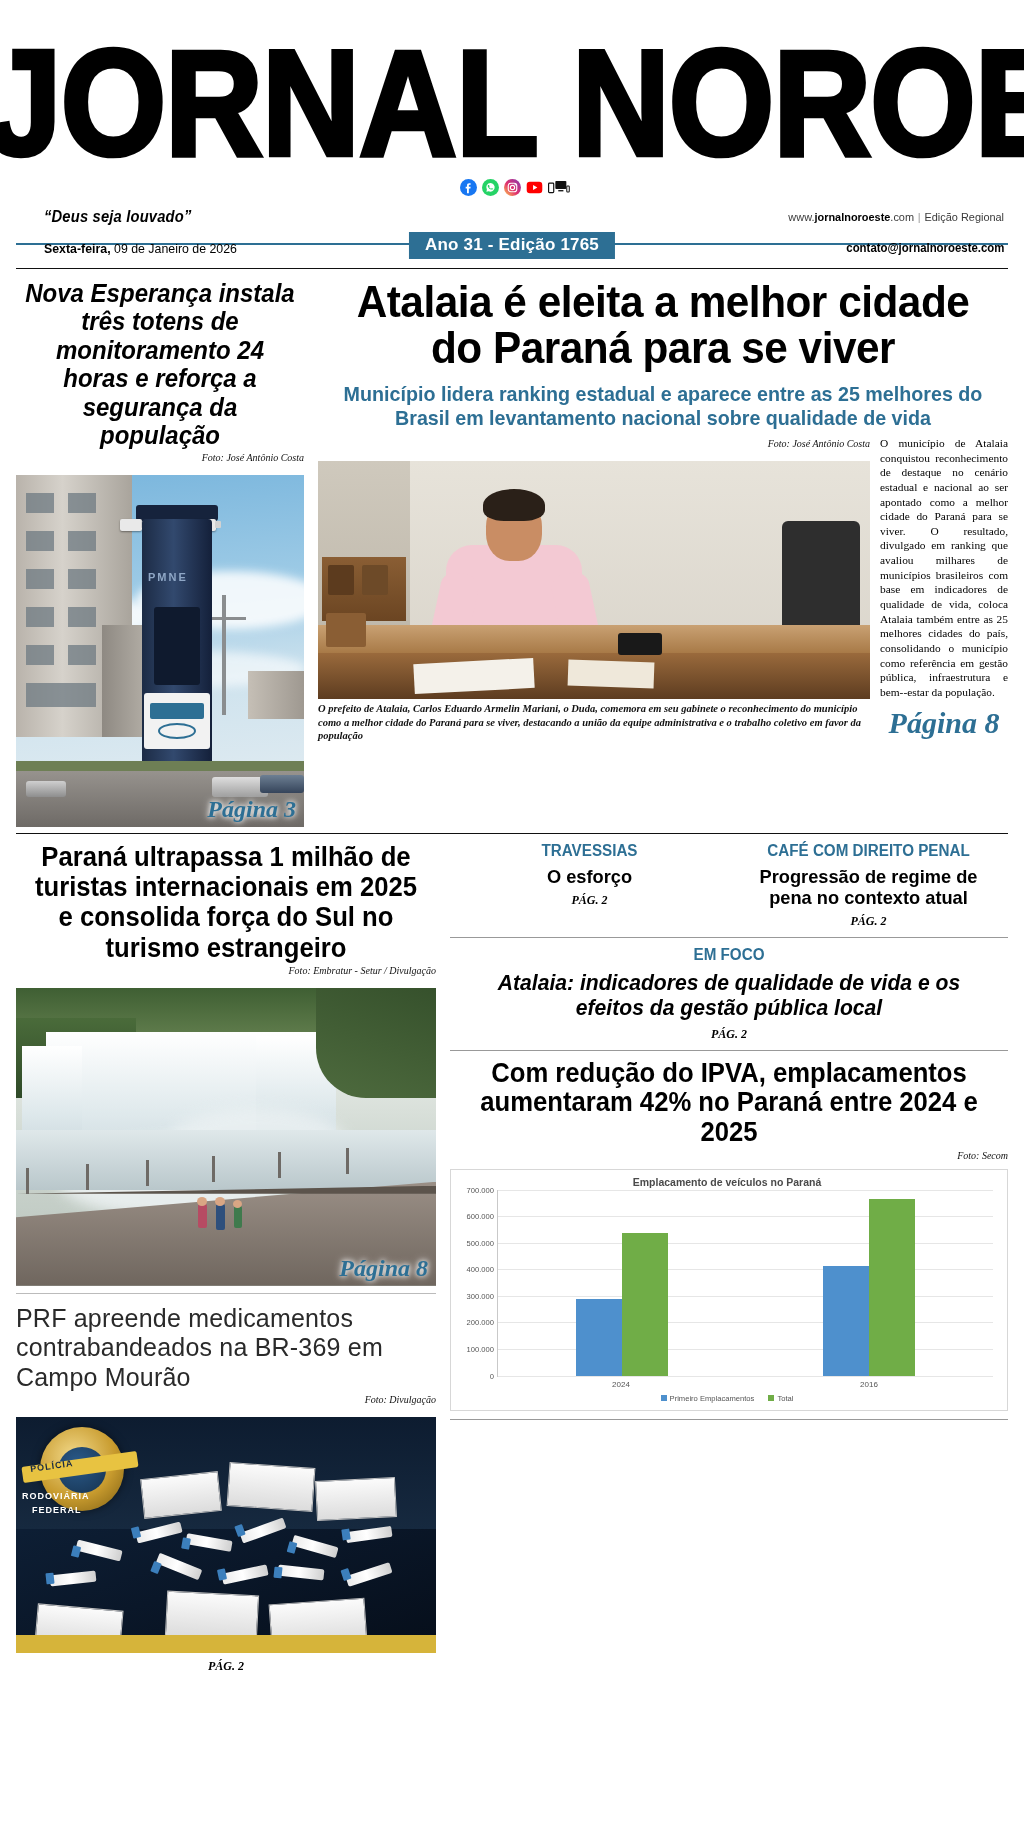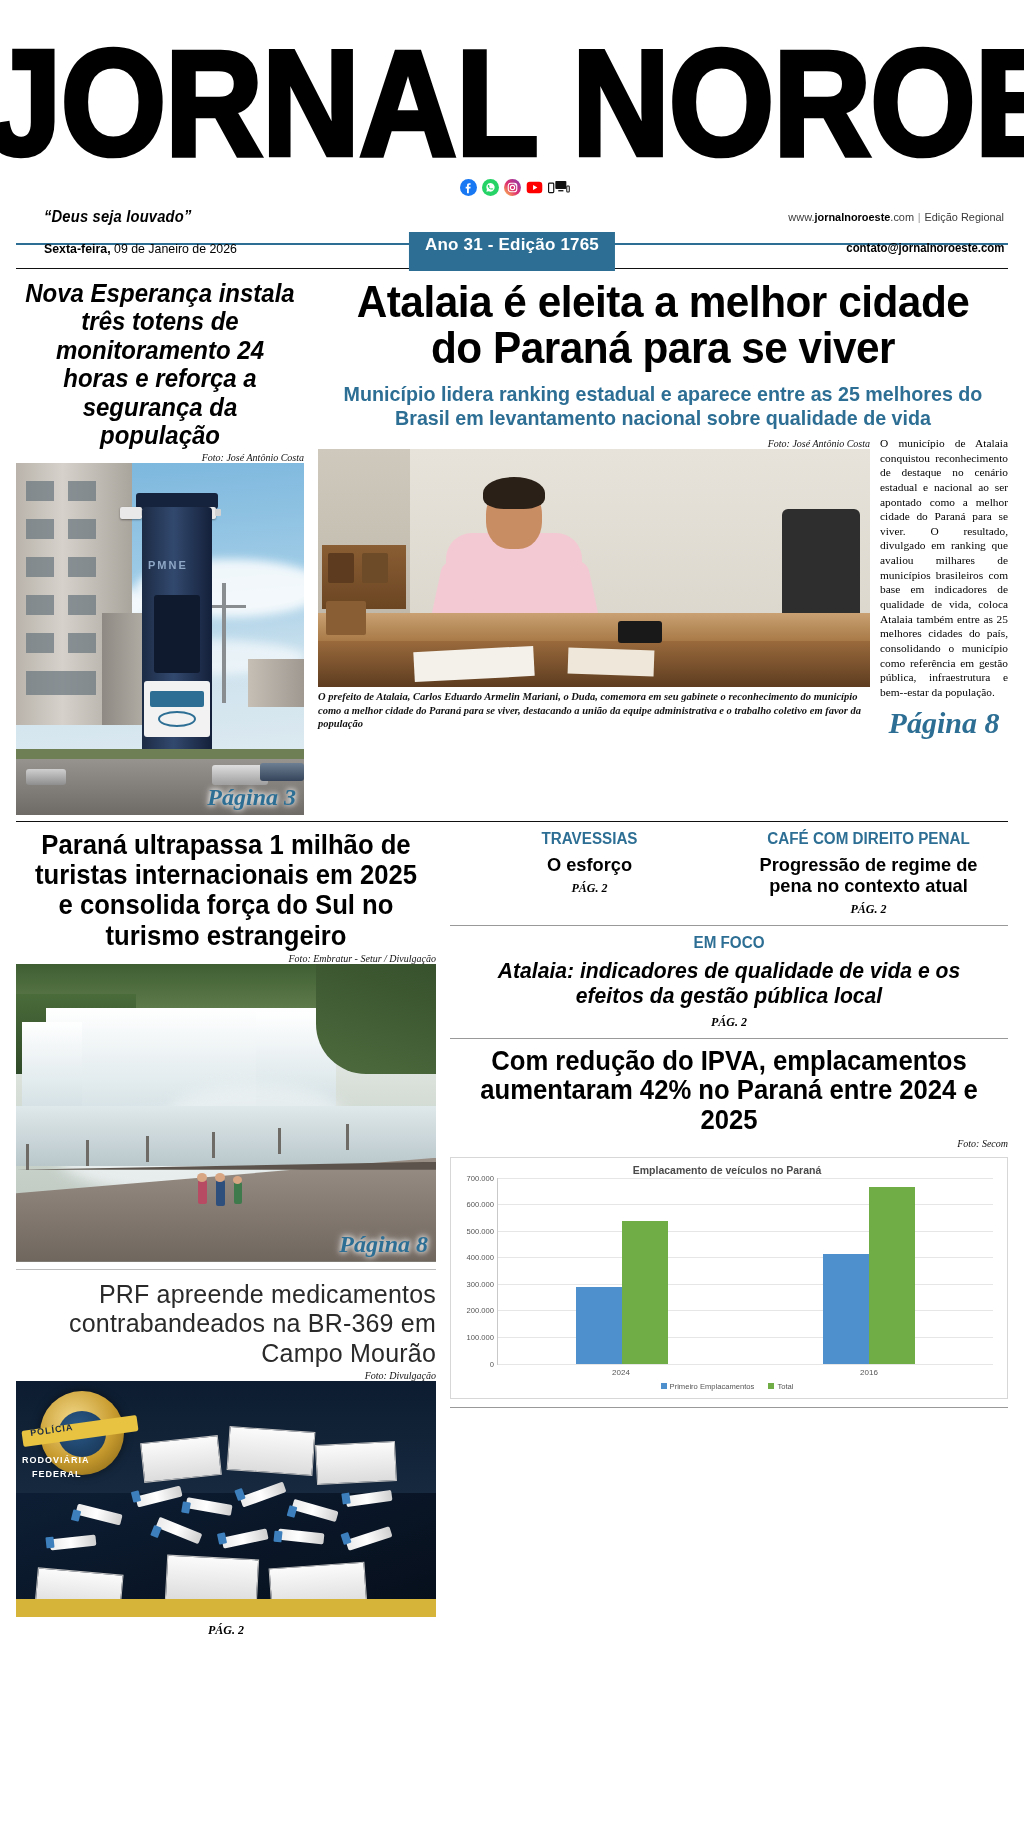--- a/index.html
+++ b/index.html
@@ -75,21 +75,21 @@
     border-top: 2px solid #2d6f94;
   }
   .edition-badge {
     position: absolute;
     left: 50%; top: 0;
     transform: translateX(-50%);
     background: #2d6f94;
     color: #fff;
     font-weight: 700;
     font-size: 17px;
-    padding: 3px 16px 16px;
+    padding: 3px 16px 4px;
     white-space: nowrap;
     transform-origin: center;
     letter-spacing: 0.2px;
   }
   .edition-badge-wrap {
     position: absolute; left: 50%; top: 0; transform: translateX(-50%);
   }
   .dateline {
     position: absolute; left: 28px; top: 33px;
     font-size: 13px;
@@ -195,21 +195,21 @@
   .tourism-title {
     font-weight: 700;
     font-size: 27px; line-height: 1.12;
     text-align: center;
     transform: scaleX(0.95);
     transform-origin: center;
   }
   .ph-falls { height: 298px; }
   .prf-title {
     font-size: 25px; line-height: 1.18;
-    text-align: right;
+    text-align: left;
     color: #2a2a2a;
     margin-top: 10px;
     font-weight: 400;
     letter-spacing: 0.2px;
   }
   .ph-prf { height: 236px; }
   .pag-mark {
     font-family: "Liberation Serif", serif;
     font-weight: 700; font-style: italic;
     font-size: 12px; text-align: center;
@@ -323,21 +323,21 @@
   .desap-head {
     font-weight: 700;
     font-size: 25px; line-height: 1.12;
     text-align: center;
     transform: scaleX(0.95);
     transform-origin: center;
     margin-top: 10px;
   }
 
   
-  .img { position: relative; width: 100%; overflow: hidden; background: #dfe6ea; }
+  .img { position: relative; width: 100%; overflow: hidden; background: #dfe6ea; margin-top: 12px; }
 
   
   .sky-blue { position:absolute; inset:0;
     background: linear-gradient(175deg,#7ab6dd 0%, #9ecbe6 34%, #cfe3ee 60%, #e6eef2 100%); }
   .cloud { position:absolute; background:#fff; border-radius:50%; filter: blur(5px); opacity:.85; }
   .bldg { position:absolute; background:linear-gradient(90deg,#b9b3ab,#d6d2cb 40%,#a9a49c); }
   .bldg .win { position:absolute; background:#6d7a82; opacity:.75; }
   .totem-pole { position:absolute; background:linear-gradient(90deg,#1c2b45,#32496e 45%,#14203a); border-radius:4px; }
   .totem-cap { position:absolute; background:#16233c; border-radius:3px; }
   .cam { position:absolute; background:#e9e9e9; border-radius:2px; box-shadow:0 1px 2px rgba(0,0,0,.4); }

